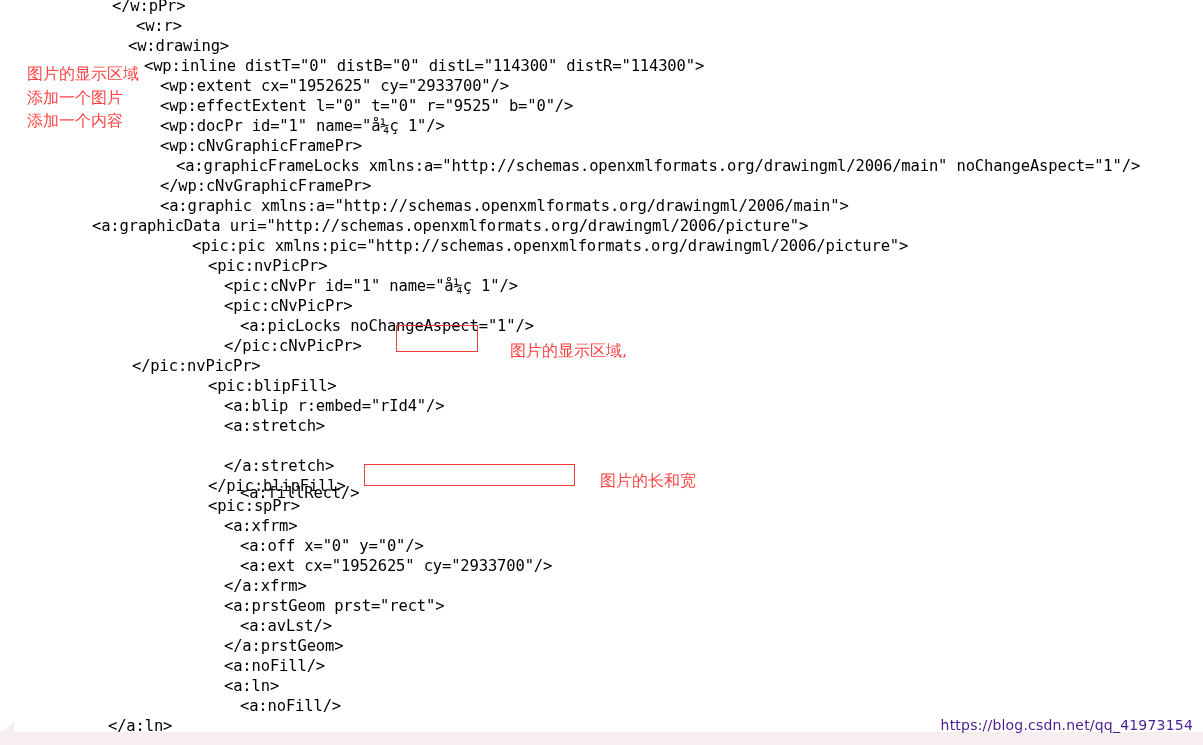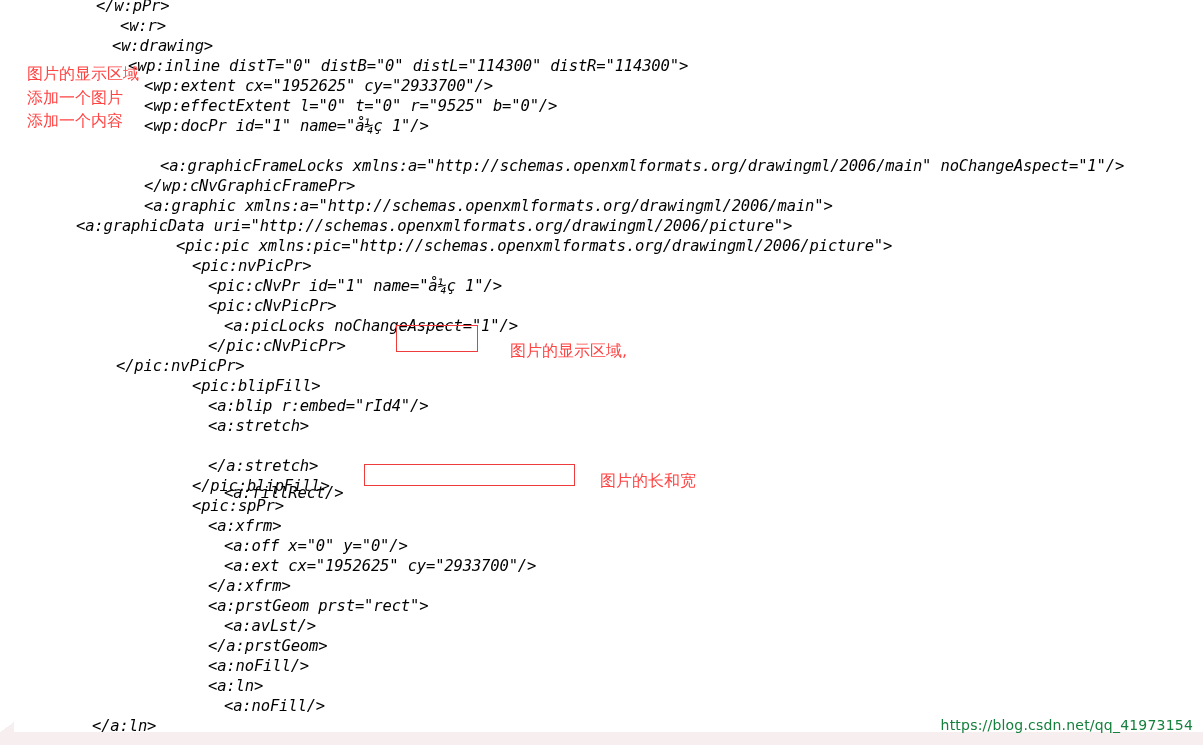--- a/index.html
+++ b/index.html
@@ -11,25 +11,24 @@
   body {
     width: 1203px;
     height: 745px;
     position: relative;
     overflow: hidden;
     font-family: "DejaVu Sans Mono", "Liberation Mono", monospace;
   }
 
   #code-block {
     position: absolute;
-    left: 0;
+    left: 16px;
     top: 0;
     width: 1113px;
     height: 745px;
-    font-style: italic;
   }
 
   .code-line {
     position: absolute;
     left: 0;
     white-space: pre;
     font-family: "DejaVu Sans Mono", "Liberation Mono", monospace;
     font-size: 15.5px;
     line-height: 20px;
     color: #000000;
@@ -63,21 +62,21 @@
     box-sizing: border-box;
     background: transparent;
     pointer-events: none;
   }
 
   
   #watermark {
     position: absolute;
     right: 10px;
     bottom: 12px;
-    color: #15803d;
+    color: #4c1d95;
     font-family: "DejaVu Sans", "Liberation Sans", sans-serif;
     font-size: 14px;
     letter-spacing: 0.2px;
     white-space: pre;
   }
 
   #bottom-band {
     position: absolute;
     left: 0;
     bottom: 0;
@@ -98,20 +97,21 @@
 <body>
 
 <div id="code-block">
     <div class="code-line" style="top: -4px; padding-left: 96px;">&lt;/w:pPr&gt;</div>
     <div class="code-line" style="top: 16px; padding-left: 120px;">&lt;w:r&gt;</div>
     <div class="code-line" style="top: 36px; padding-left: 112px;">&lt;w:drawing&gt;</div>
     <div class="code-line" style="top: 56px; padding-left: 128px;">&lt;wp:inline distT="0" distB="0" distL="114300" distR="114300"&gt;</div>
     <div class="code-line" style="top: 76px; padding-left: 144px;">&lt;wp:extent cx="1952625" cy="2933700"/&gt;</div>
     <div class="code-line" style="top: 96px; padding-left: 144px;">&lt;wp:effectExtent l="0" t="0" r="9525" b="0"/&gt;</div>
     <div class="code-line" style="top: 116px; padding-left: 144px;">&lt;wp:docPr id="1" name="å¼ç 1"/&gt;</div>
+    <div class="code-line" style="top: 136px; padding-left: 144px;">&lt;wp:cNvGraphicFramePr&gt;</div>
     <div class="code-line" style="top: 156px; padding-left: 160px;">&lt;a:graphicFrameLocks xmlns:a="http://schemas.openxmlformats.org/drawingml/2006/main" noChangeAspect="1"/&gt;</div>
     <div class="code-line" style="top: 176px; padding-left: 144px;">&lt;/wp:cNvGraphicFramePr&gt;</div>
     <div class="code-line" style="top: 196px; padding-left: 144px;">&lt;a:graphic xmlns:a="http://schemas.openxmlformats.org/drawingml/2006/main"&gt;</div>
     <div class="code-line" style="top: 216px; padding-left: 76px;">&lt;a:graphicData uri="http://schemas.openxmlformats.org/drawingml/2006/picture"&gt;</div>
     <div class="code-line" style="top: 236px; padding-left: 176px;">&lt;pic:pic xmlns:pic="http://schemas.openxmlformats.org/drawingml/2006/picture"&gt;</div>
     <div class="code-line" style="top: 256px; padding-left: 192px;">&lt;pic:nvPicPr&gt;</div>
     <div class="code-line" style="top: 276px; padding-left: 208px;">&lt;pic:cNvPr id="1" name="å¼ç 1"/&gt;</div>
     <div class="code-line" style="top: 296px; padding-left: 208px;">&lt;pic:cNvPicPr&gt;</div>
     <div class="code-line" style="top: 316px; padding-left: 224px;">&lt;a:picLocks noChangeAspect="1"/&gt;</div>
     <div class="code-line" style="top: 336px; padding-left: 208px;">&lt;/pic:cNvPicPr&gt;</div>

